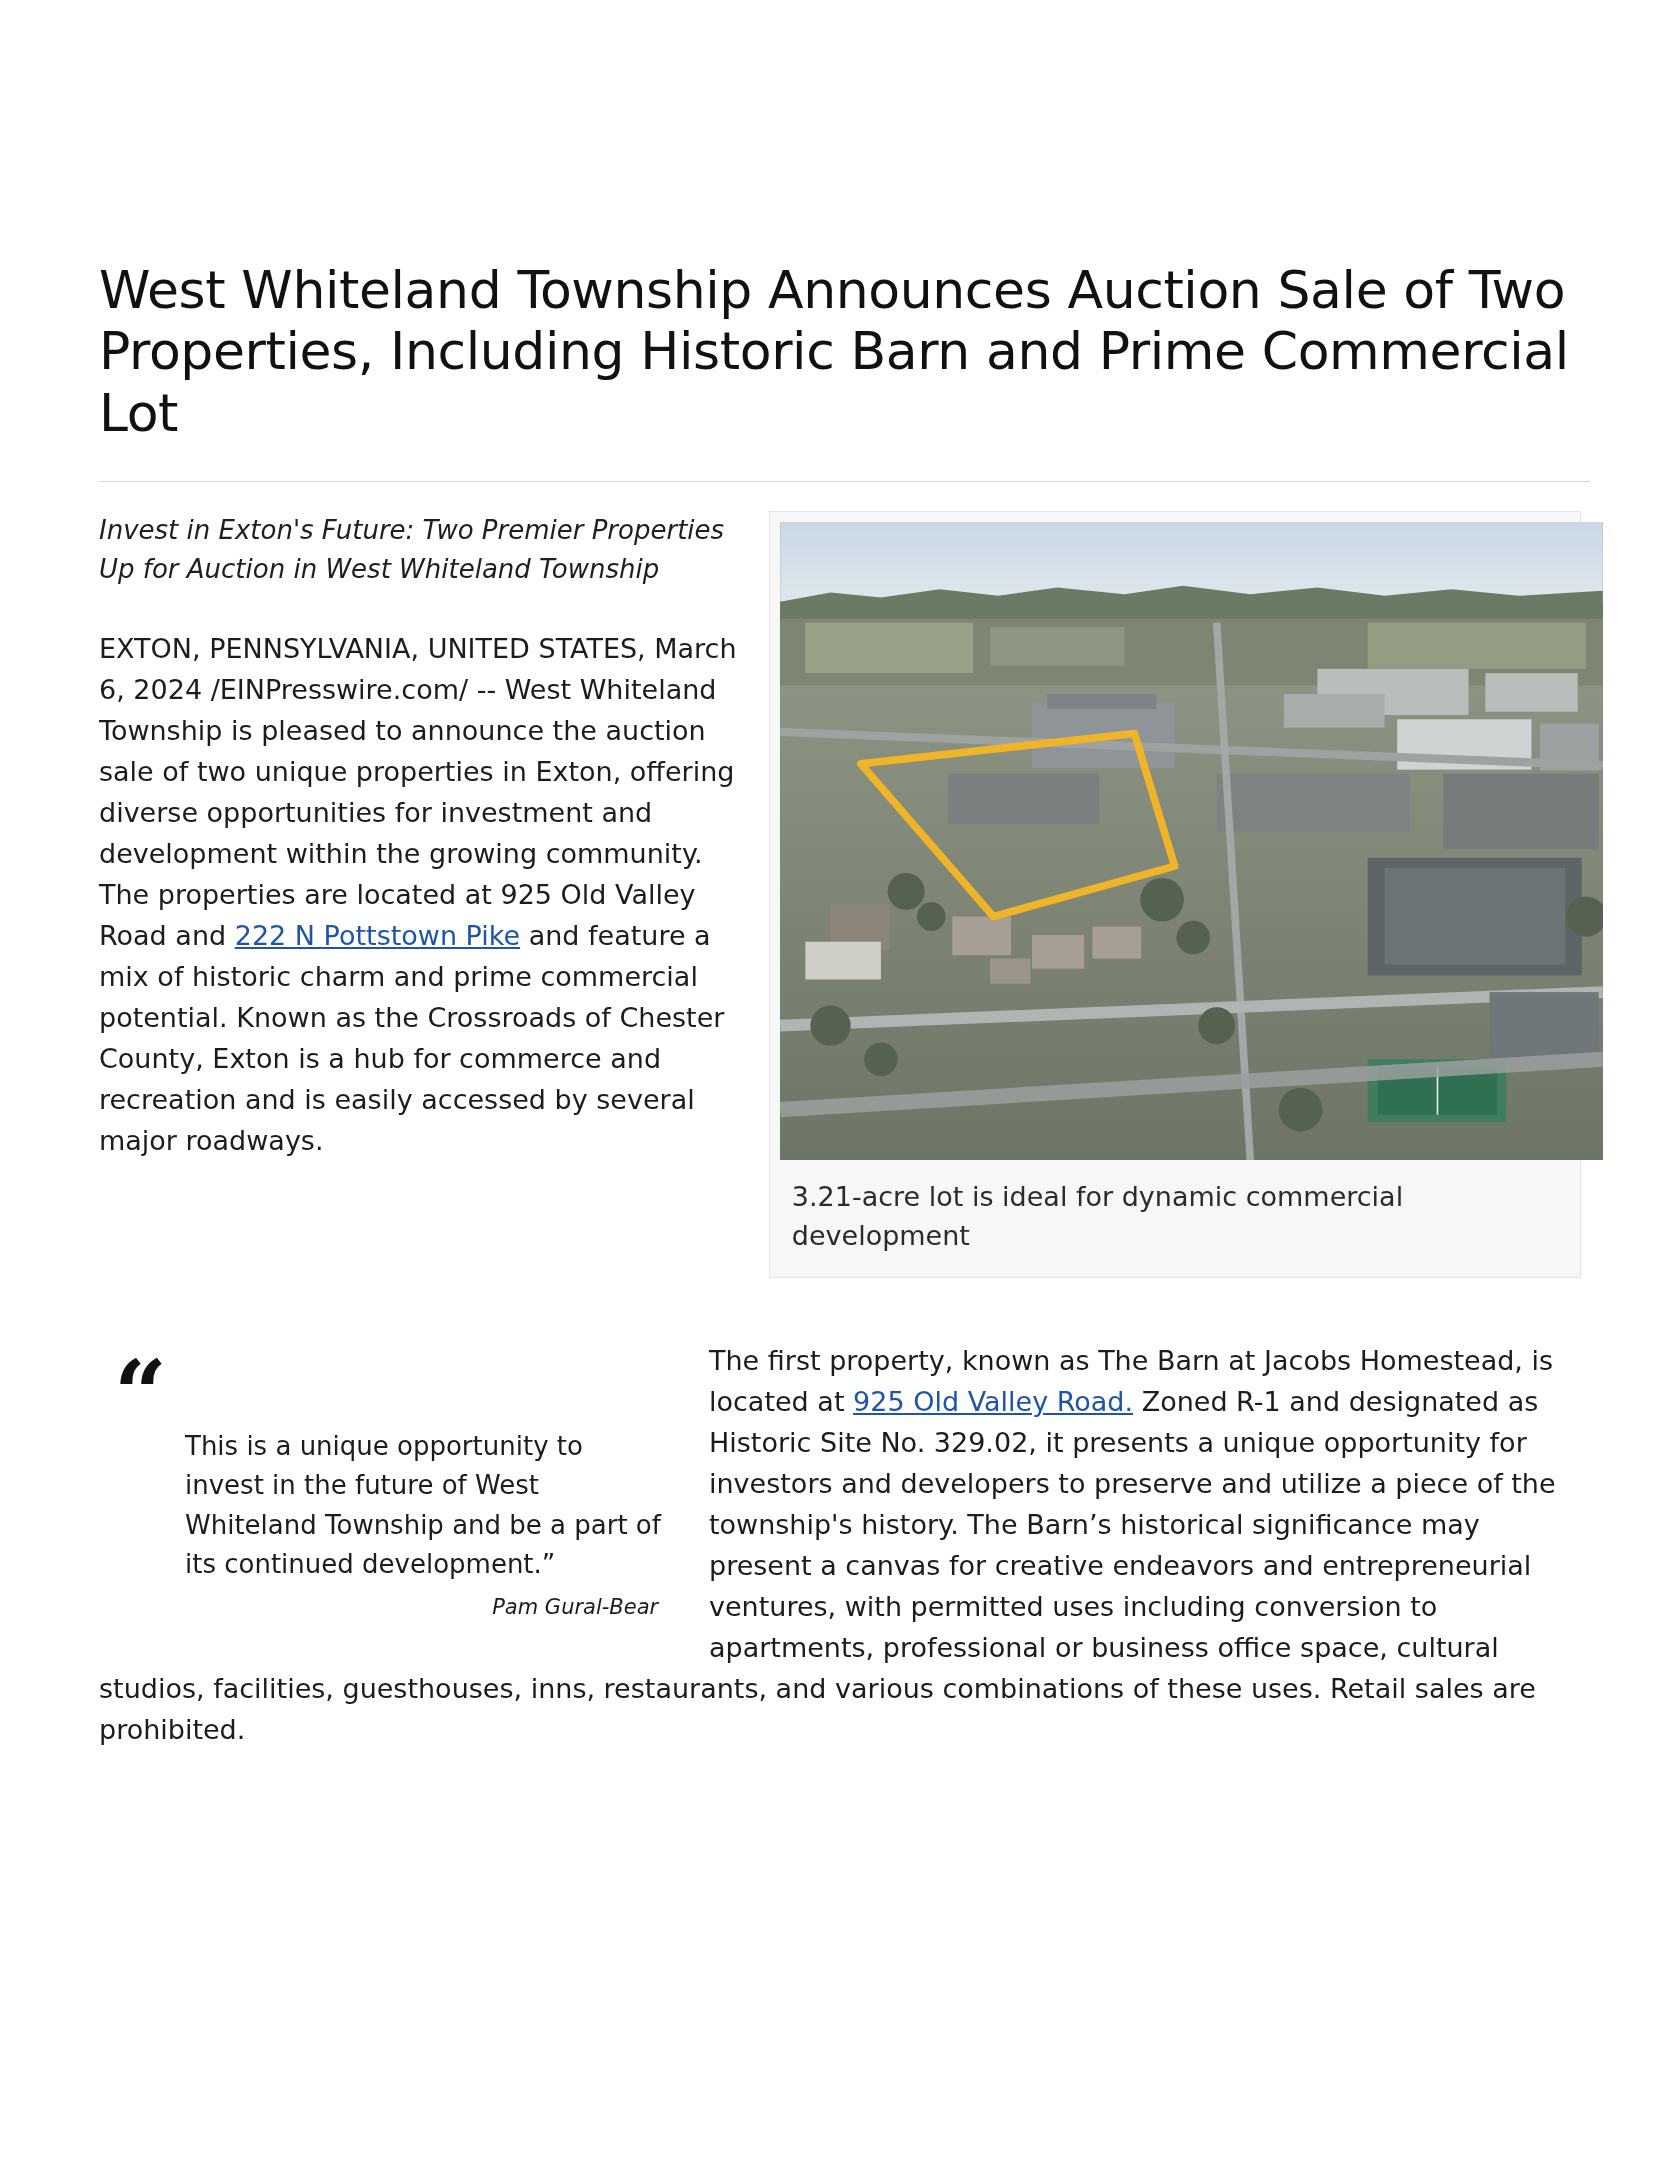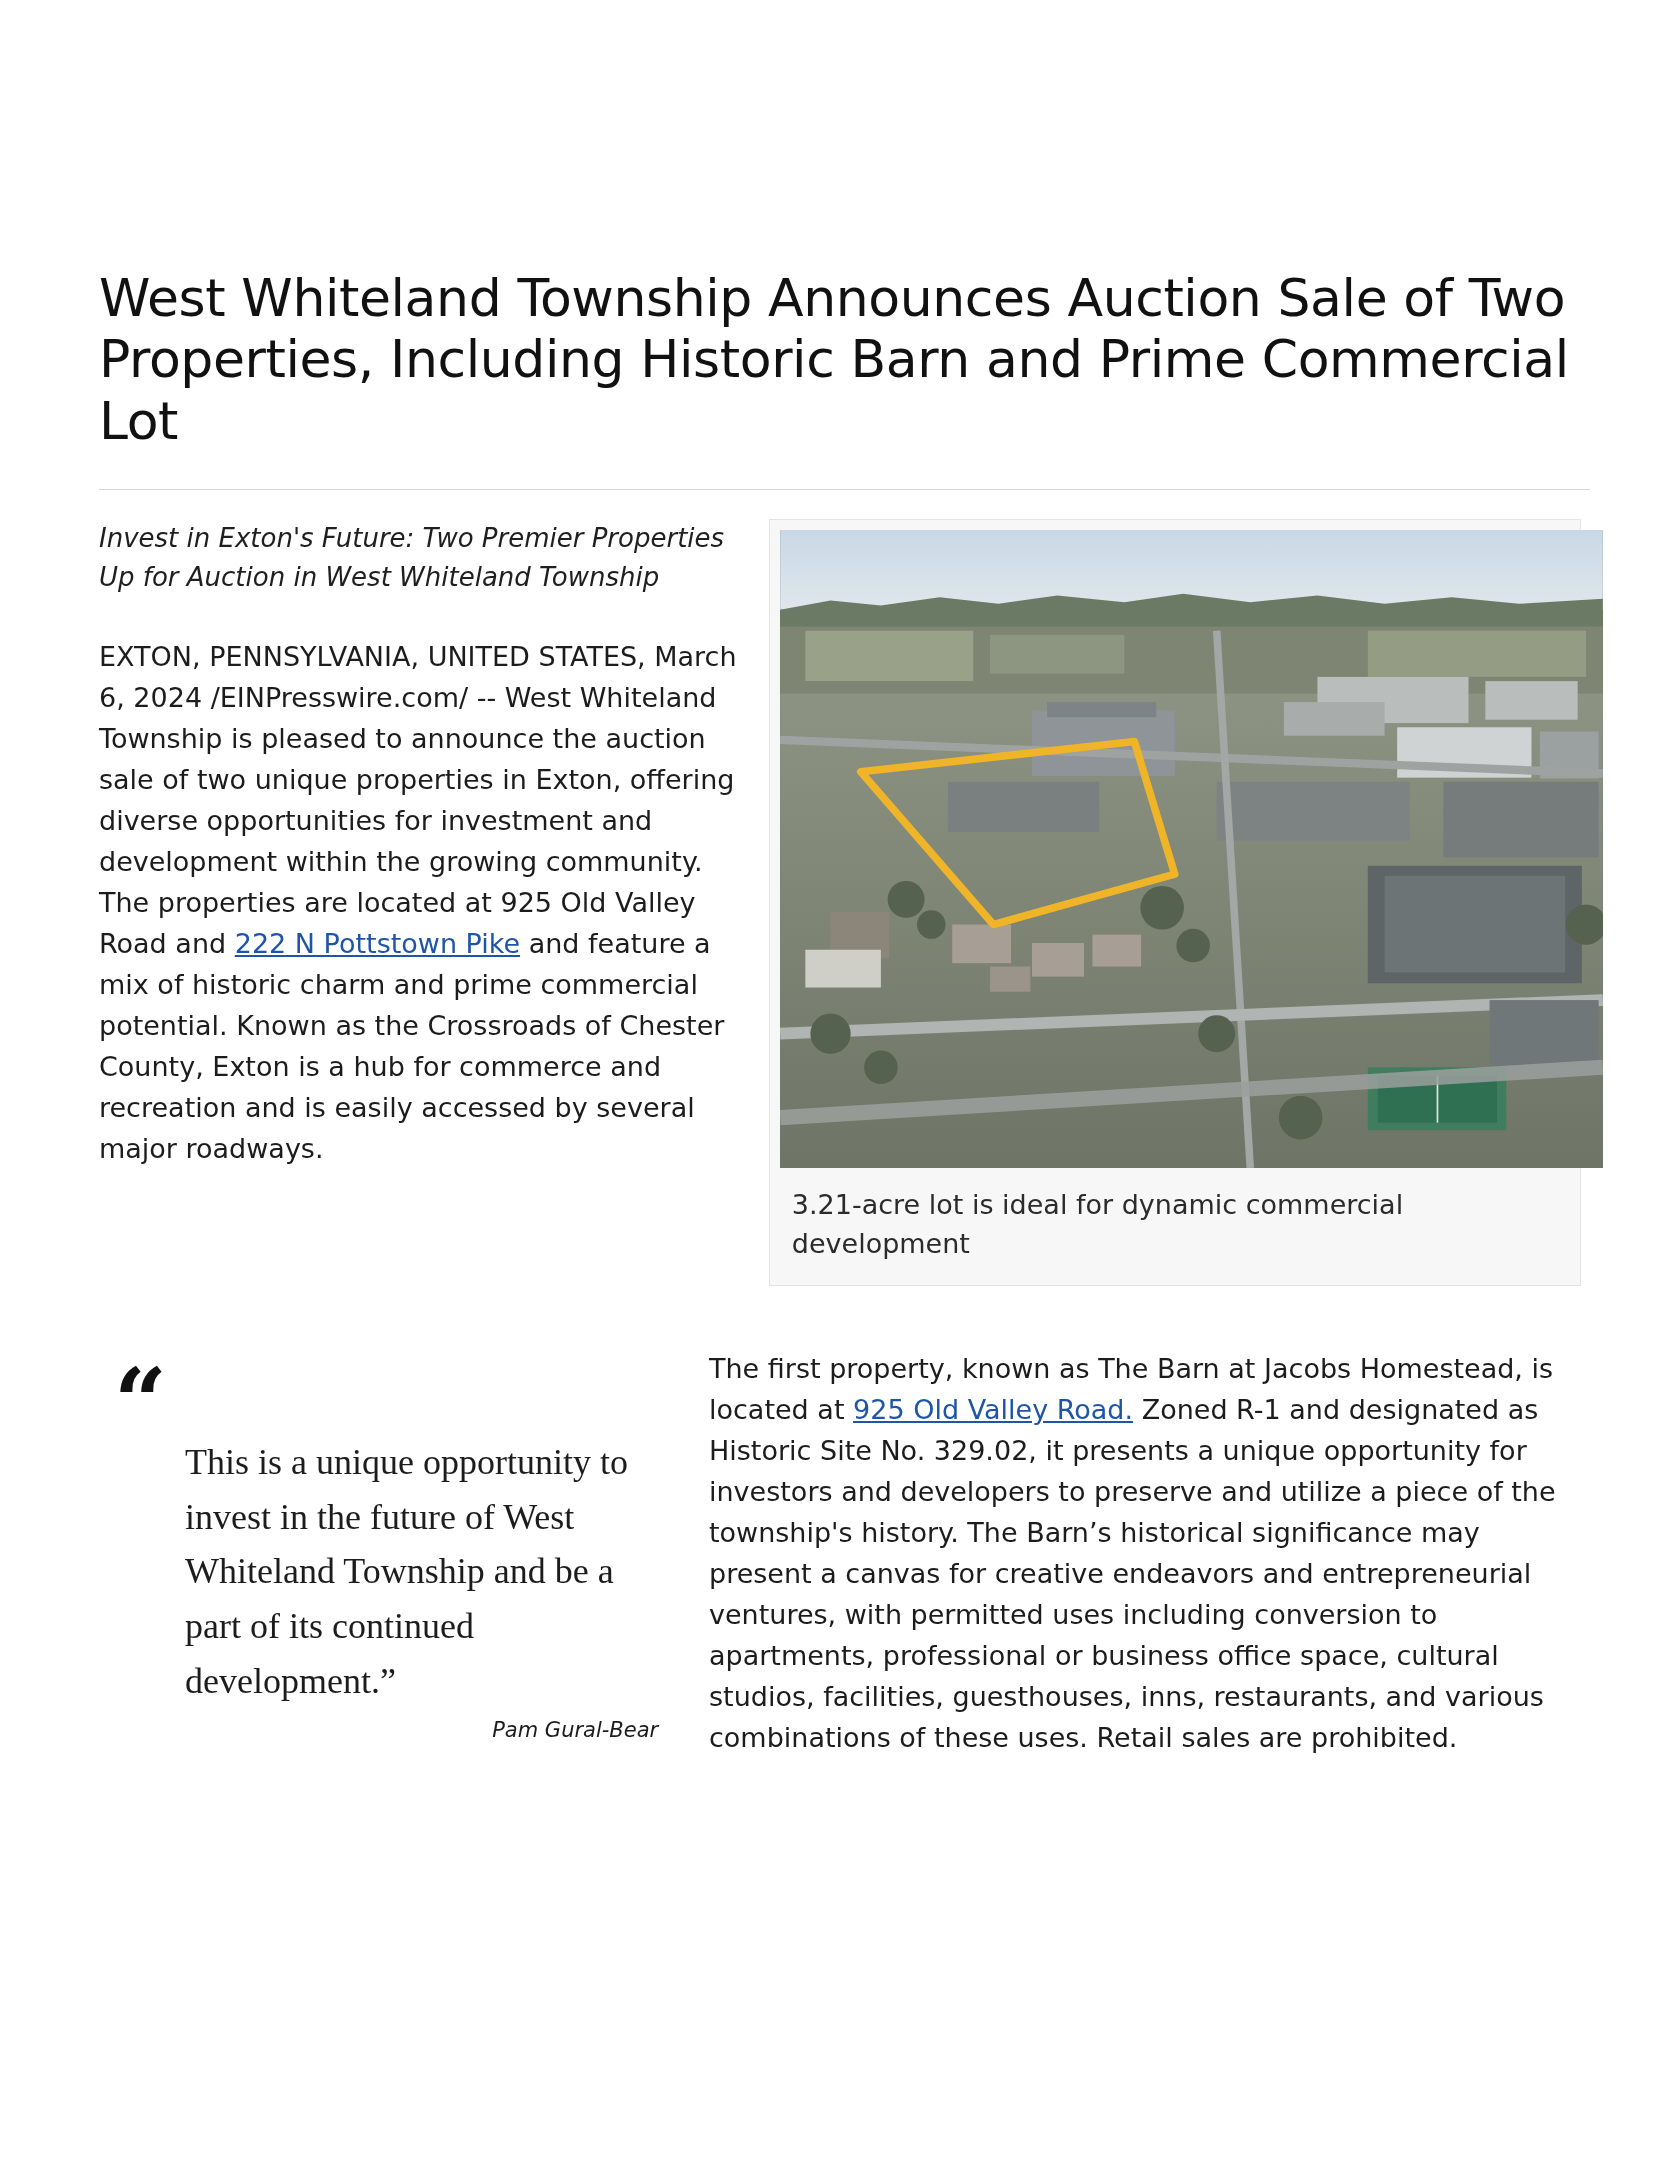--- a/index.html
+++ b/index.html
@@ -20,21 +20,21 @@
     height: 2183px;
     box-sizing: border-box;
     padding: 252px 99px 0 99px;
   }
   .headline {
     font-size: 52px;
     line-height: 1.18;
     font-weight: 400;
     color: #111111;
     letter-spacing: -0.4px;
-    margin: 16px 0 37px 0;
+    margin: 8px 0 37px 0;
     max-width: 1503px;
   }
   .rule {
     border: 0;
     border-top: 0.8px solid #d8d8d8;
     margin: 0 0 28.6px 0;
     width: 1491px;
   }
 
   
@@ -96,26 +96,25 @@
   .quote-mark {
     font-family: "DejaVu Serif", serif;
     font-size: 92px;
     line-height: 0.7;
     font-weight: 700;
     color: #111111;
     height: 65px;
     padding-left: 15px;
   }
   .quote-text {
-    font-size: 36px;
+    font-size: 26px;
     line-height: 1.52;
     color: #1c1c1c;
     padding-left: 86px;
     padding-right: 6.7px;
-    font-family: Liberation Serif, serif;
   }
   .quote-attrib {
     font-style: italic;
     font-size: 21px;
     color: #1c1c1c;
     text-align: right;
     padding-right: 11.8px;
     padding-top: 10px;
   }
 

